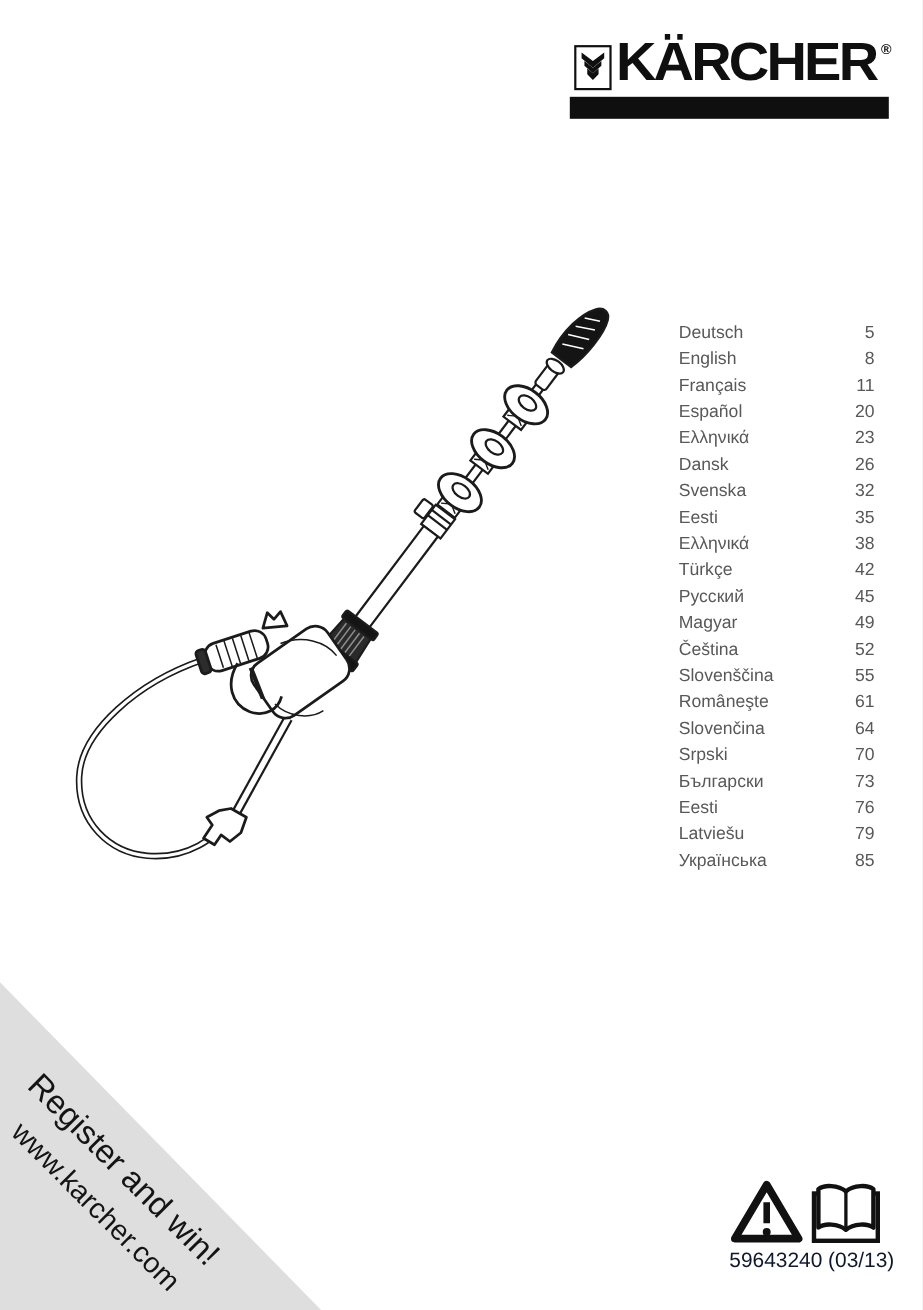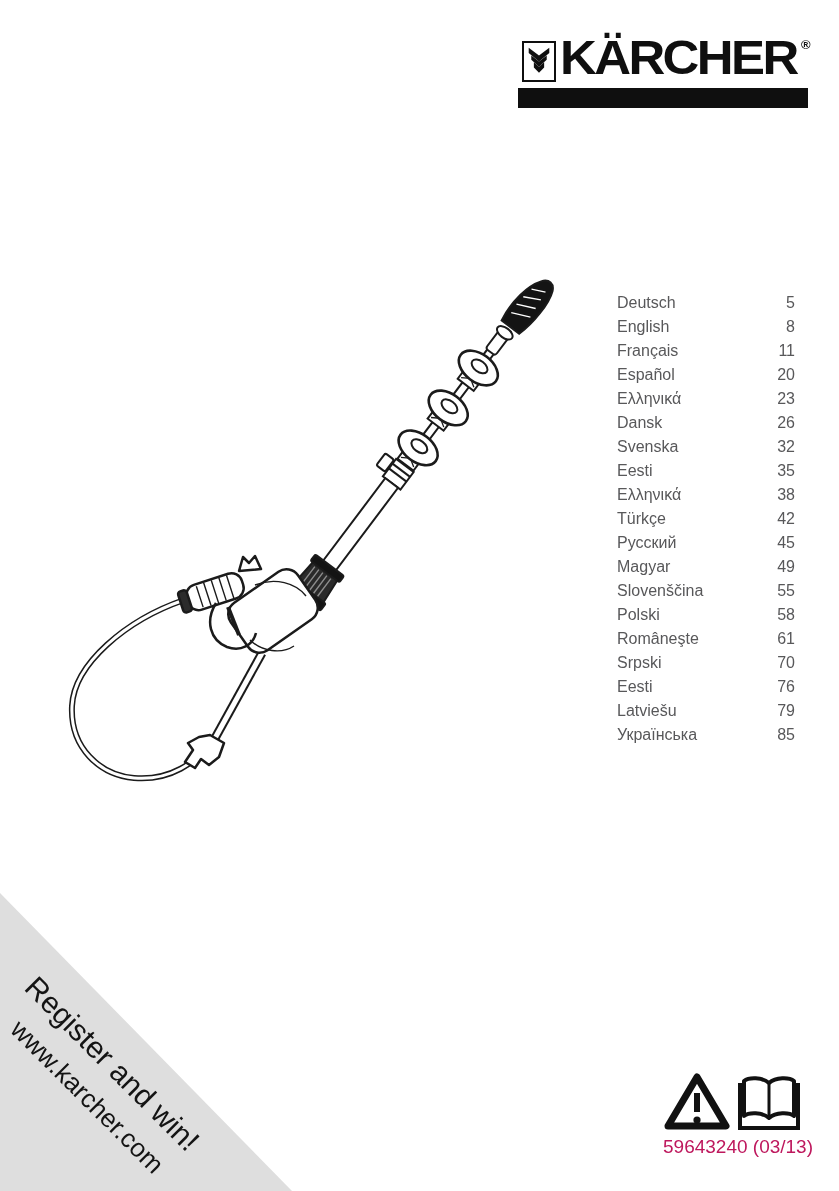--- a/index.html
+++ b/index.html
@@ -42,21 +42,21 @@
   }
   .promo-url{
     position:absolute;left:26px;top:1014px;font-size:26px;color:#141414;
     transform:rotate(45deg);transform-origin:0 0;white-space:nowrap;
   }
   
   .icon-warning{position:absolute;left:664px;top:1071px;}
   .icon-book{position:absolute;left:735px;top:1073px;}
   .part-number{
     position:absolute;left:663px;top:1136px;width:160px;
-    font-size:19px;color:#be185d;white-space:nowrap;
+    font-size:19px;color:#0f172a;white-space:nowrap;
   }
 </style>
 </head>
 <body>
 
 <div class="page">
 
   <div class="logo-mark-box">
     <svg width="24" height="31" viewBox="0 0 28 34">
       <path d="M2,1 L14,10 L26,1 L26,7 L14,17 L2,7 Z" fill="#0f0f0f"></path>
@@ -178,34 +178,42 @@
       </div>
       <div class="lang-row">
         <span>Русский</span>
         <span>45</span>
       </div>
       <div class="lang-row">
         <span>Magyar</span>
         <span>49</span>
       </div>
       <div class="lang-row">
+        <span>Čeština</span>
+        <span>52</span>
+      </div>
+      <div class="lang-row">
         <span>Slovenščina</span>
         <span>55</span>
       </div>
       <div class="lang-row">
-        <span>Polski</span>
-        <span>58</span>
-      </div>
-      <div class="lang-row">
         <span>Româneşte</span>
         <span>61</span>
       </div>
       <div class="lang-row">
+        <span>Slovenčina</span>
+        <span>64</span>
+      </div>
+      <div class="lang-row">
         <span>Srpski</span>
         <span>70</span>
+      </div>
+      <div class="lang-row">
+        <span>Български</span>
+        <span>73</span>
       </div>
       <div class="lang-row">
         <span>Eesti</span>
         <span>76</span>
       </div>
       <div class="lang-row">
         <span>Latviešu</span>
         <span>79</span>
       </div>
       <div class="lang-row">

